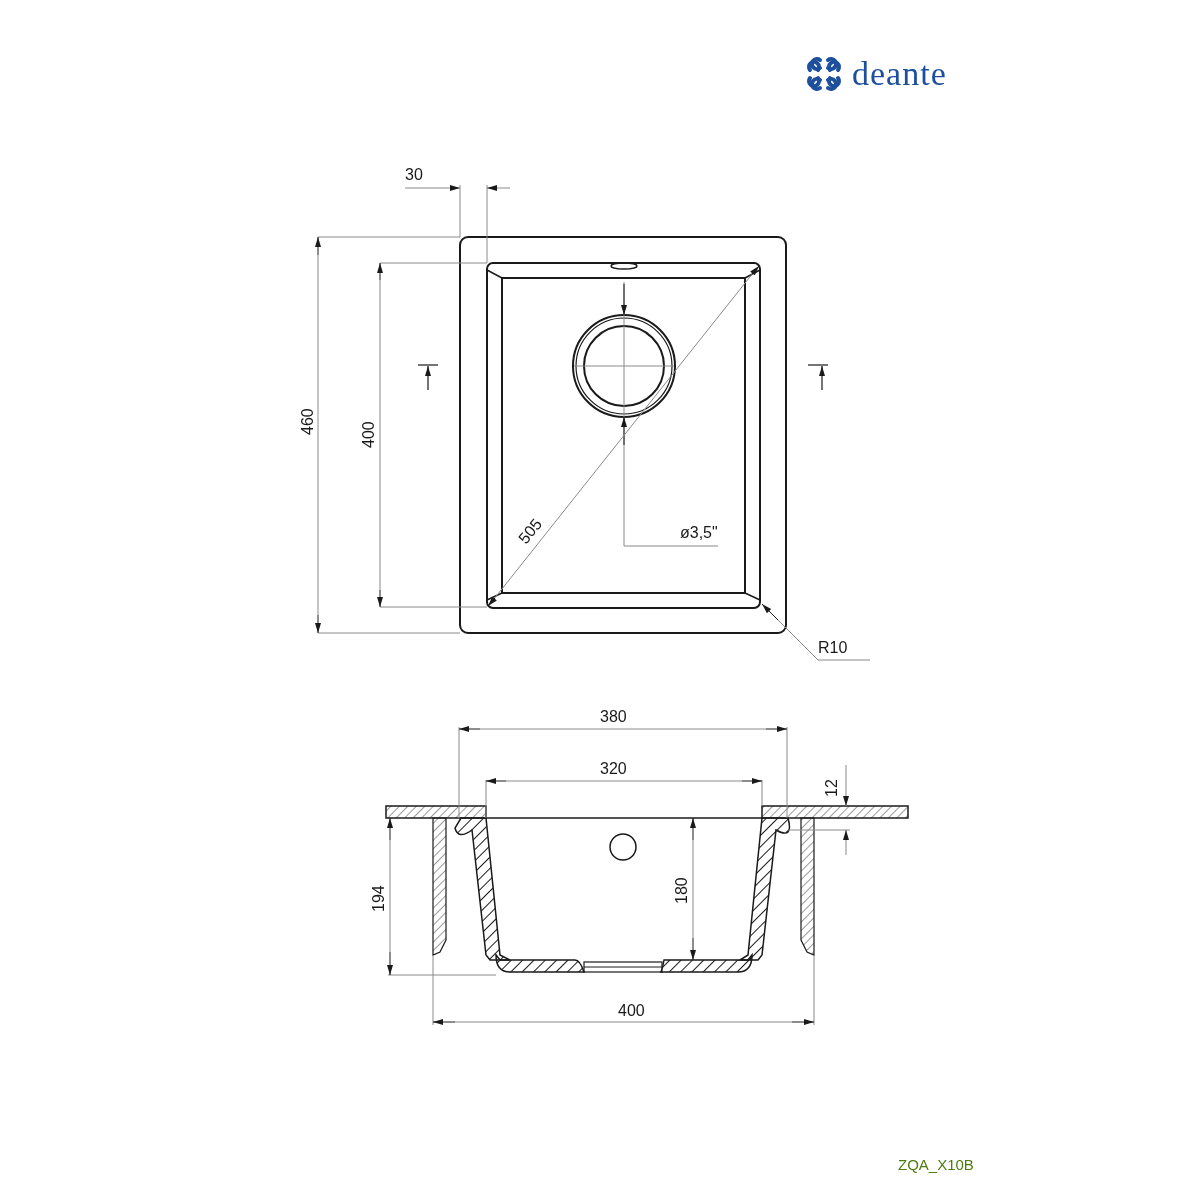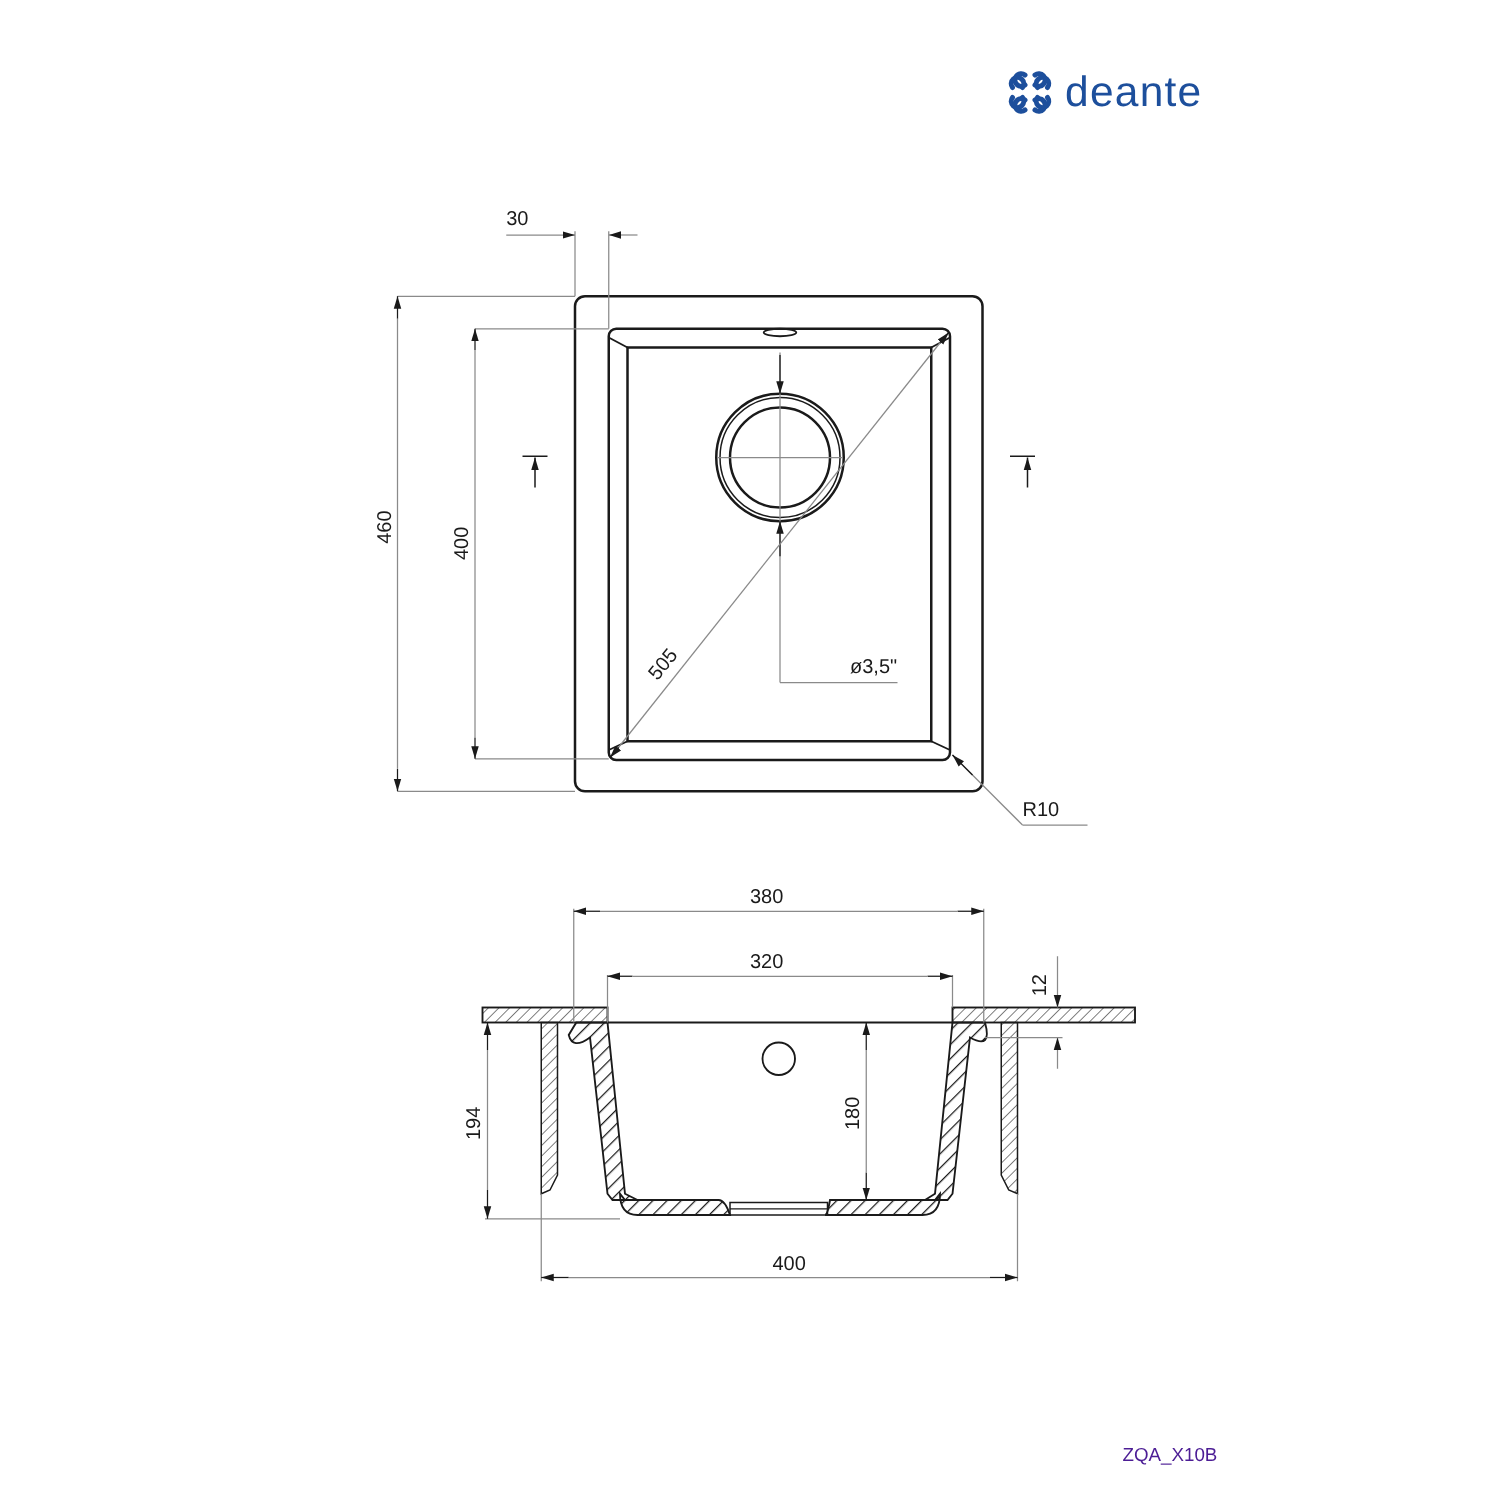--- a/index.html
+++ b/index.html
@@ -1,21 +1,21 @@
 <!DOCTYPE html>
 <html><head>
   <meta charset="utf-8">
   <style>
     html, body { margin: 0; padding: 0; background: #ffffff; }
     body { width: 1200px; height: 1200px; position: relative; overflow: hidden; font-family: "Liberation Sans", sans-serif; }
     .logo { position: absolute; left: 804px; top: 54px; display: flex; align-items: center; gap: 8px; }
-    .logo-text { font-family: Liberation Sans, sans-serif; font-size: 34px; color: #1d4f9c; letter-spacing: 1px; font-weight: 400; line-height: 1; }
+    .logo-text { font-family: Liberation Serif, serif; font-size: 34px; color: #1d4f9c; letter-spacing: 1px; font-weight: 400; line-height: 1; }
     svg.drawing { position: absolute; left: 0; top: 0; }
     .dim-text { font-family: "Liberation Sans", sans-serif; font-size: 16px; fill: #1a1a1a; }
-    .code { position: absolute; left: 898px; top: 1156px; font-size: 15px; color: #4c1d95; }
+    .code { position: absolute; left: 898px; top: 1156px; font-size: 15px; color: #4d7c0f; }
   </style>
 </head>
 <body>
 
 <div class="logo">
   <svg width="40" height="40" viewBox="0 0 40 40">
     <g fill="none" stroke="#1d4f9c" stroke-width="4" stroke-linecap="round">
       <path d="M16 6 a5 5 0 1 0 0 8"></path>
       <path d="M24 6 a5 5 0 1 1 0 8"></path>
       <path d="M6 16 a5 5 0 1 1 8 0"></path>

